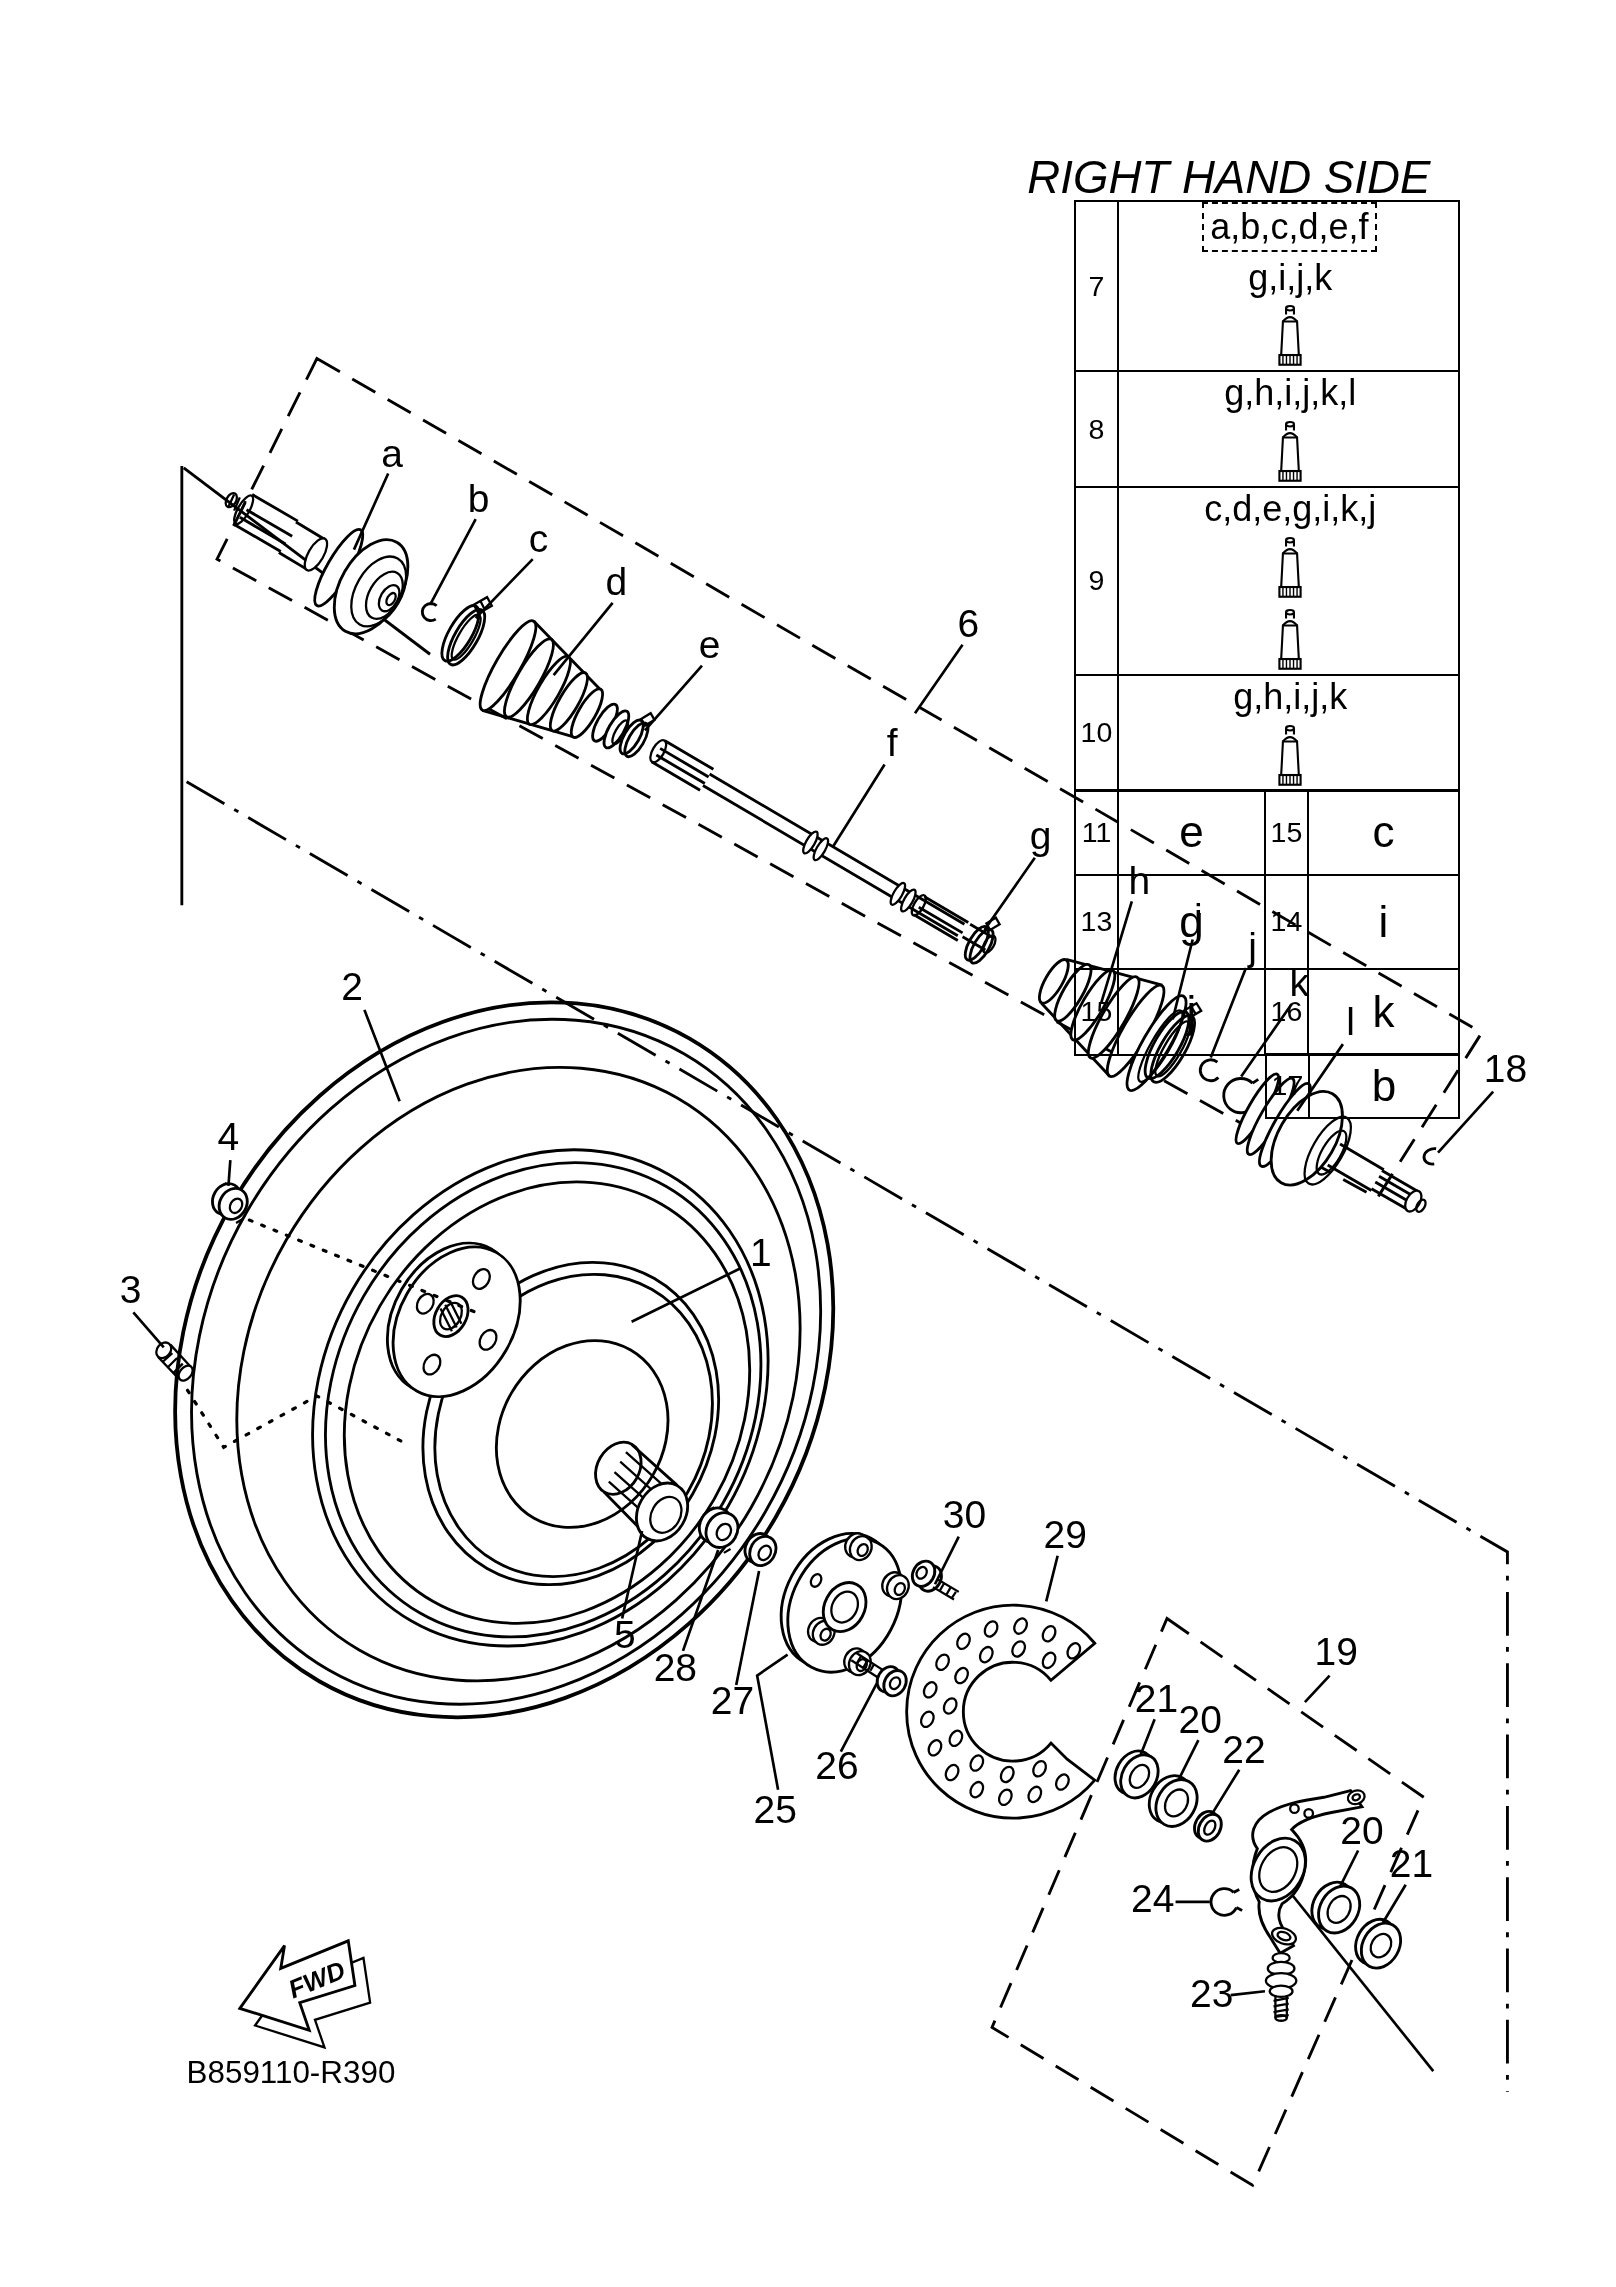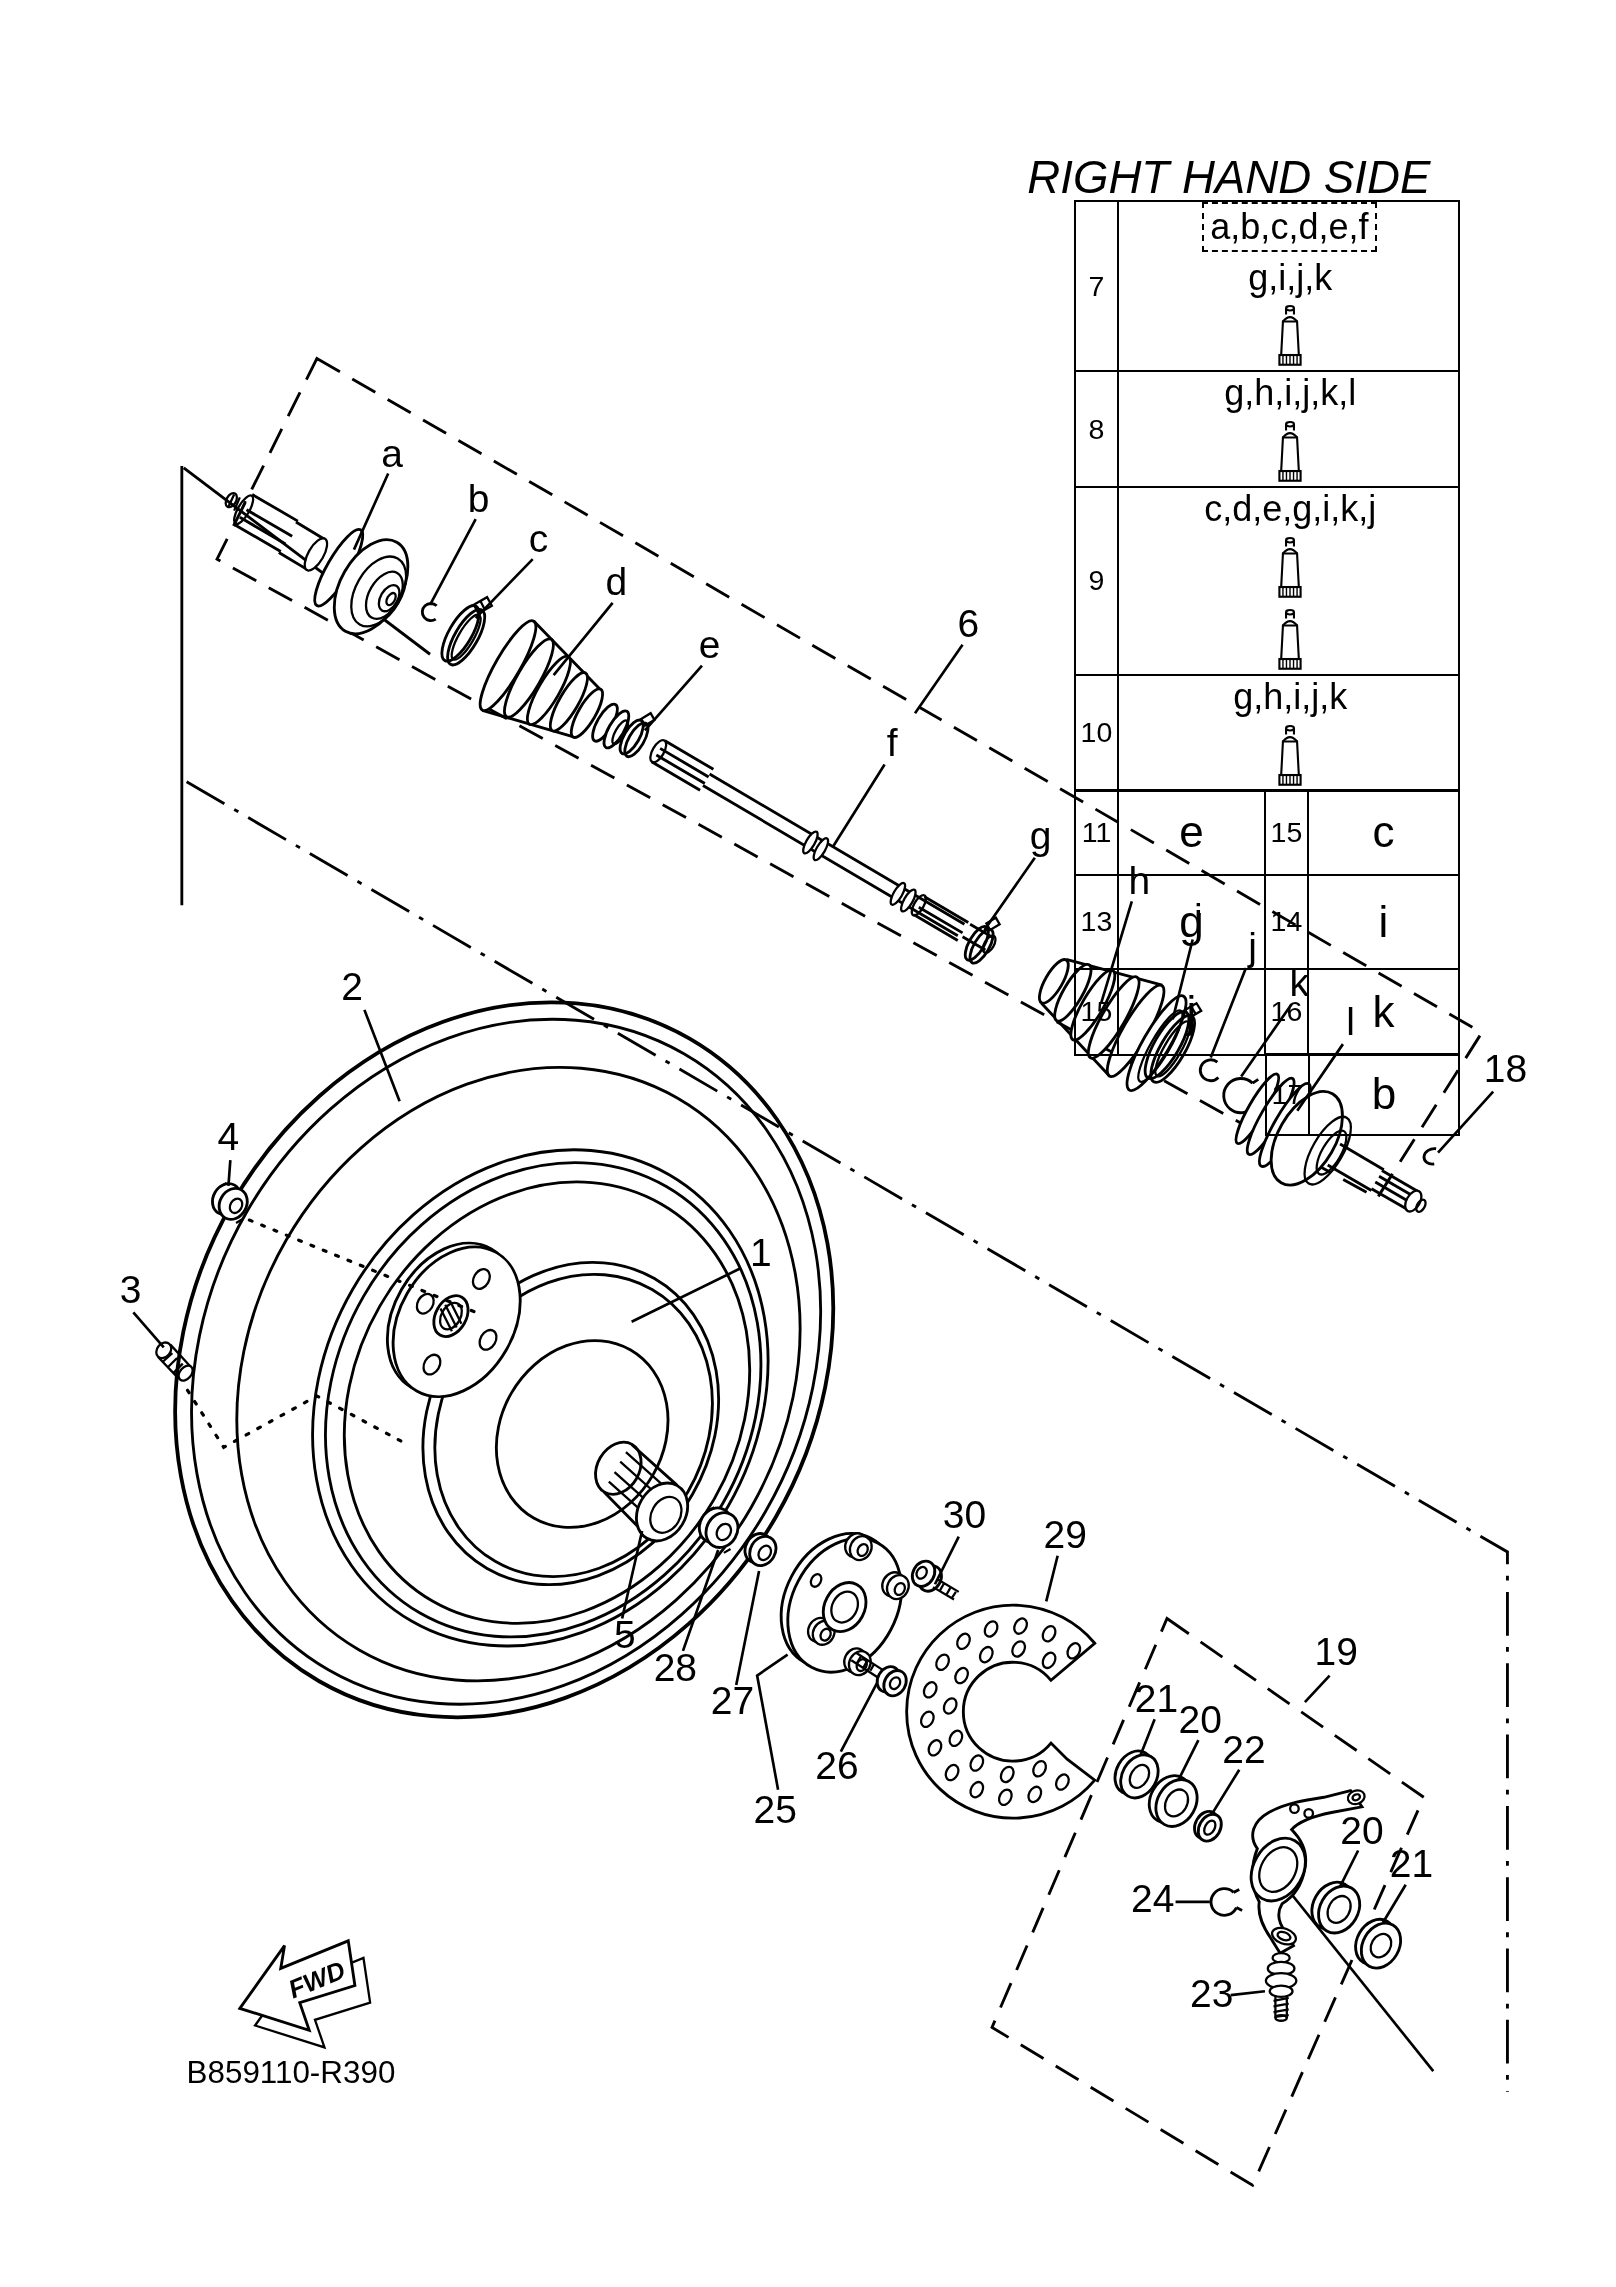--- a/index.html
+++ b/index.html
@@ -487,21 +487,21 @@
     </tr>
   </tbody>
       </table>
 
   <table class="parts" id="tbl-c">
     <colgroup>
           <col style="width:43px">
           <col style="width:152px">
         </colgroup>
     <tbody>
-          <tr style="height:81px">
+          <tr style="height:64px">
       <td class="num">17</td>
       <td class="single">b</td>
     </tr>
   </tbody>
       </table>
 </div>
 
 </div>
 
 

